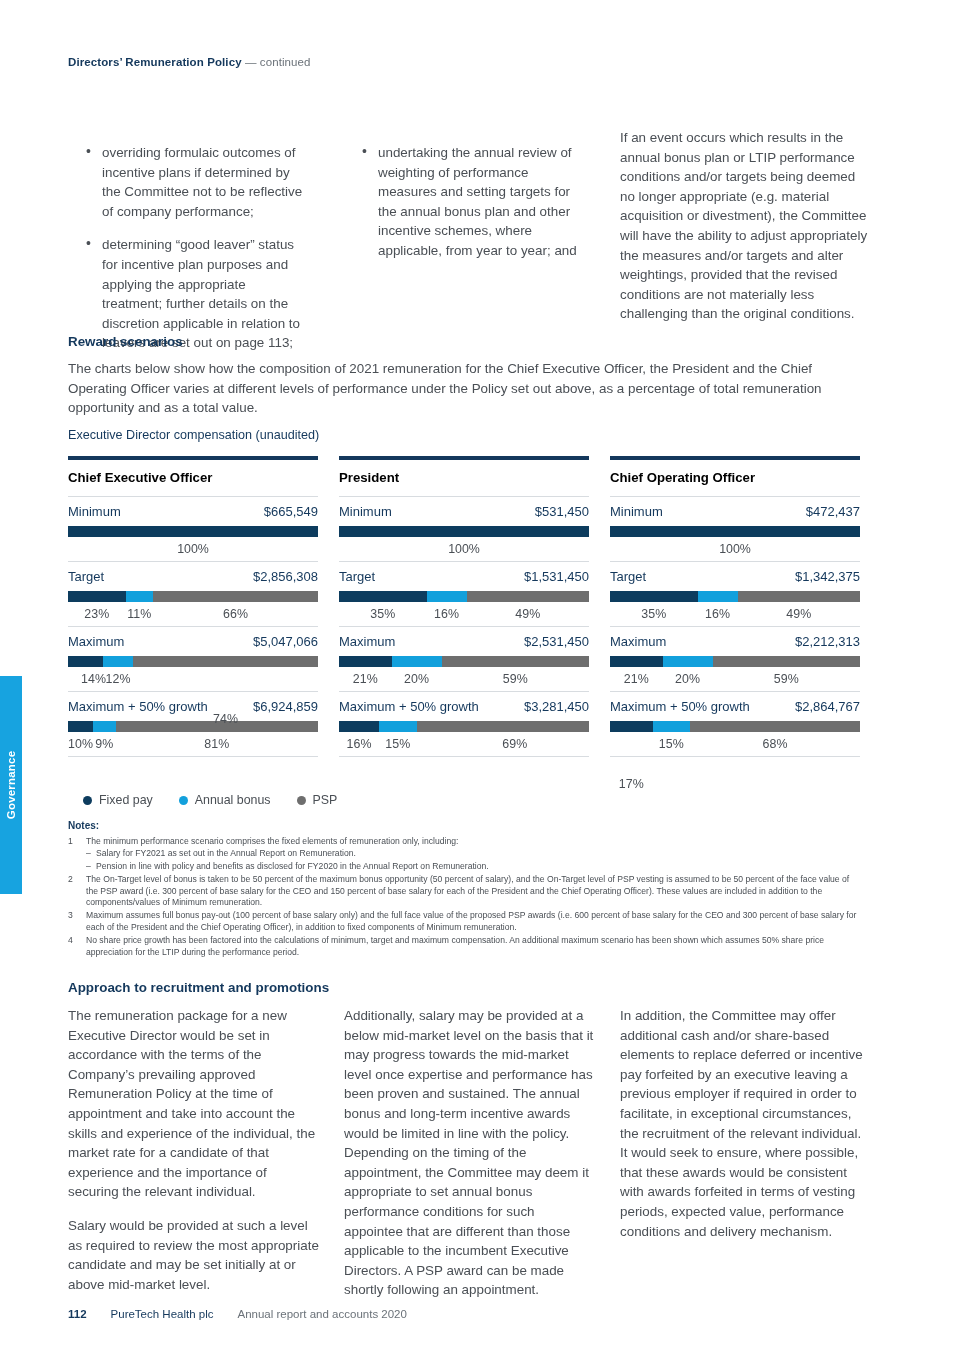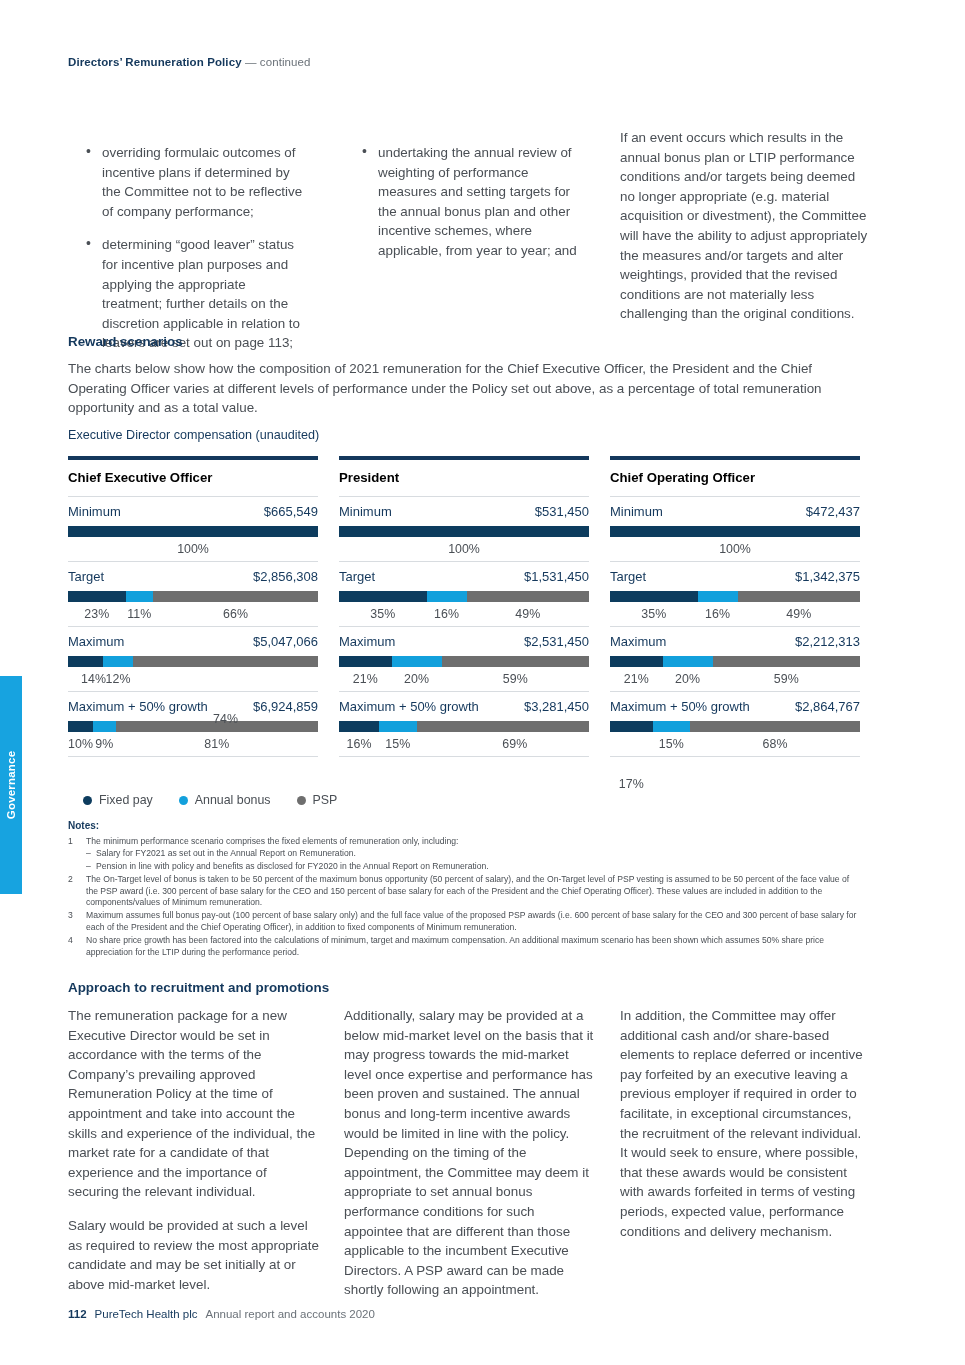--- a/index.html
+++ b/index.html
@@ -252,21 +252,21 @@
   
   #approach-cols { left: 68px; top: 1006px; }
 
   
   #footer {
     position: absolute;
     left: 68px;
     top: 1308px;
     font-size: 11.5px;
     display: flex;
-    gap: 8px;
+    gap: 24px;
     align-items: baseline;
   }
   #footer .pg { font-weight: bold; color: #14385c; }
   #footer .co { font-weight: normal; color: #14385c; }
   #footer .rest { color: #6b7279; }
 </style>
 </head>
 <body>
 
 <div class="page">

